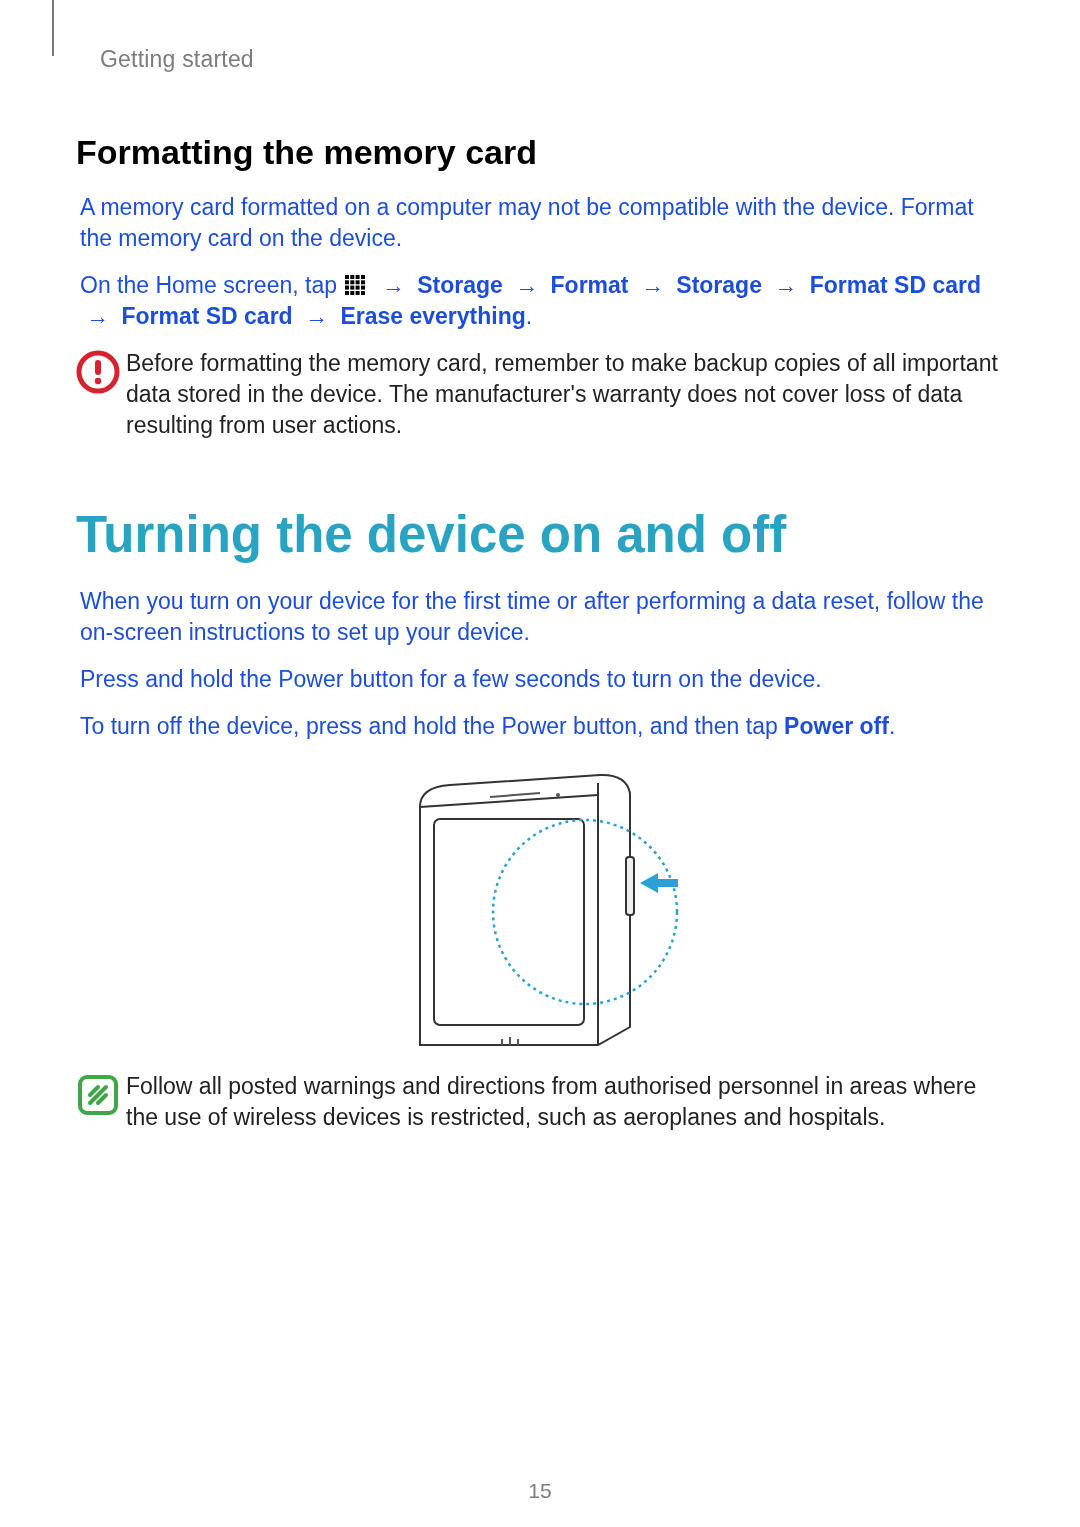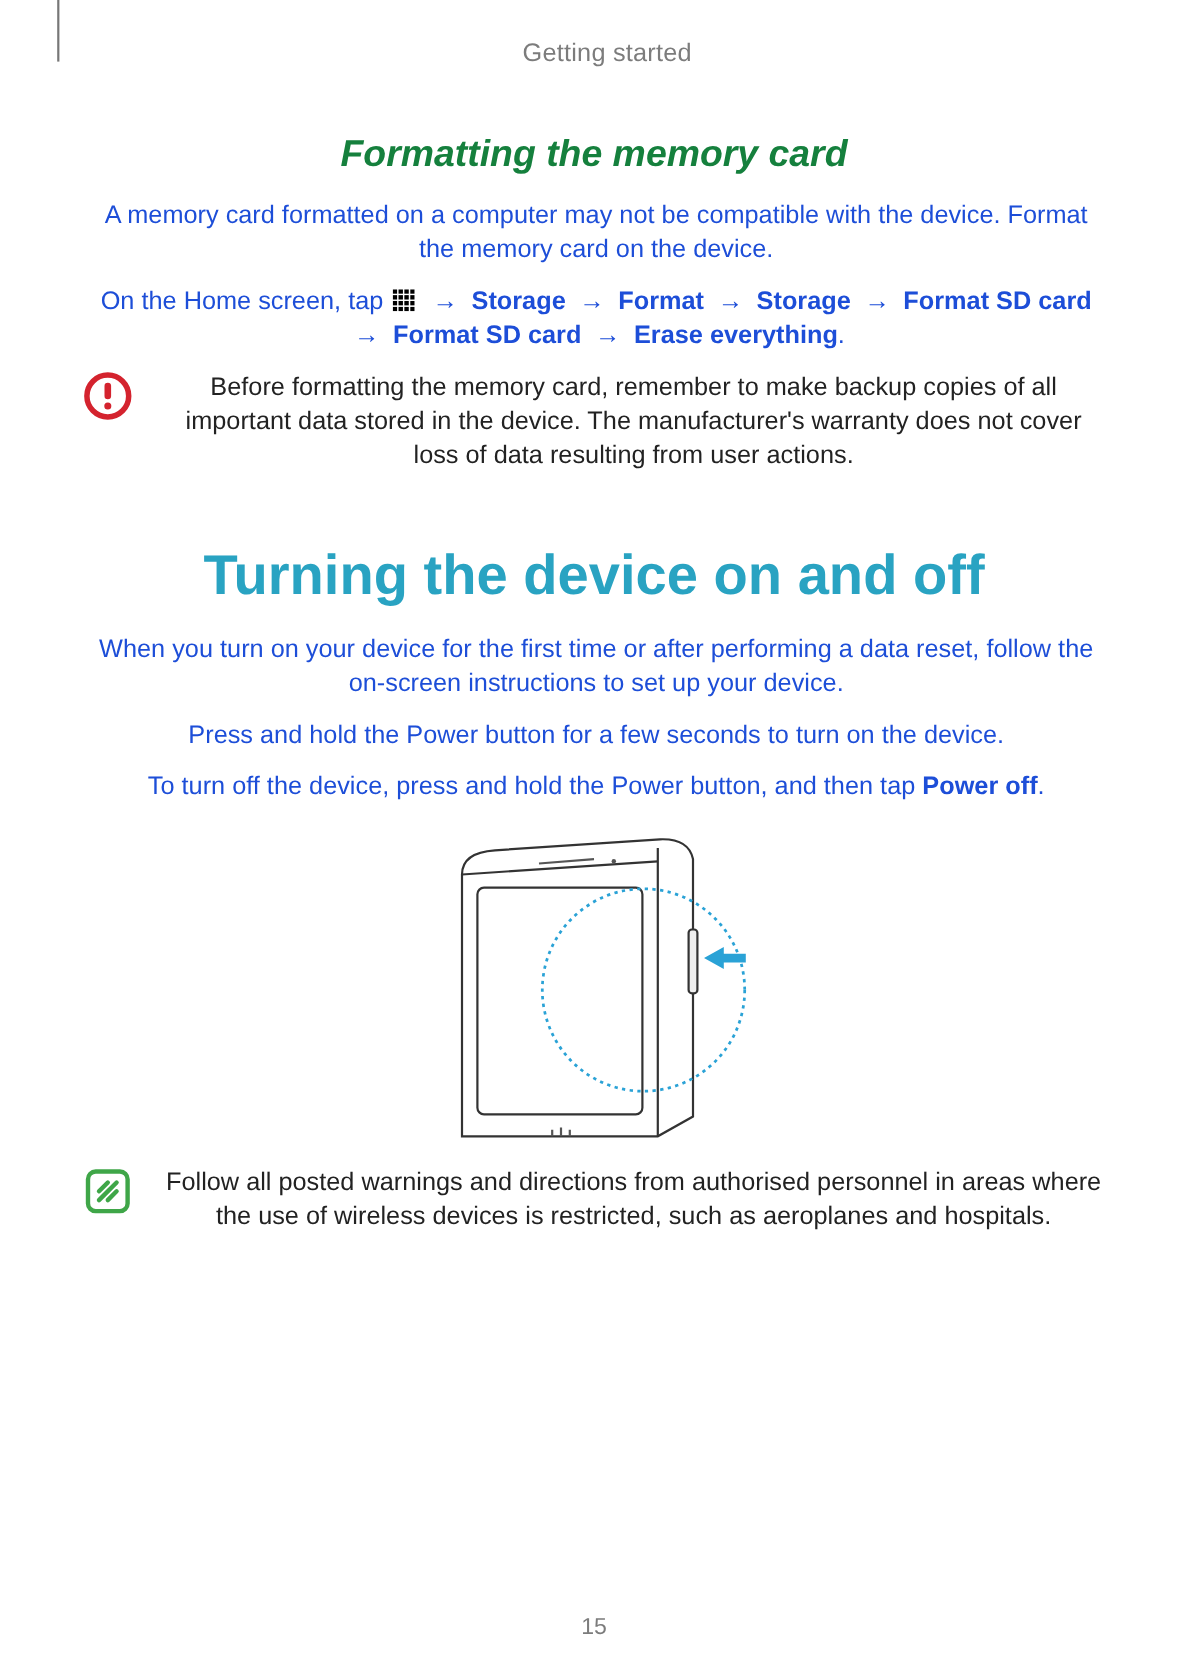--- a/index.html
+++ b/index.html
@@ -14,39 +14,37 @@
   }
   .vline {
     position: absolute;
     left: 52px;
     top: 0;
     width: 2px;
     height: 56px;
     background: #777;
   }
   .page {
-    padding: 34px 76px 0 76px;
+    padding: 46px 76px 0 76px;
     box-sizing: border-box;
     width: 1080px;
-    text-align: center;
   }
   .chapter {
     color: #7c7c7c;
     font-size: 23px;
     letter-spacing: 0.2px;
     margin-bottom: 60px;
     margin-left: 0;
     padding-left: 24px;
   }
   h2.rose {
-    color: #15803d;
+    color: #000000;
     font-weight: 700;
     font-size: 34px;
     margin: 0 0 20px 0;
-    font-style: italic;
   }
   p.body {
     font-size: 23px;
     line-height: 1.35;
     margin: 0 0 16px 4px;
     color: #1d4ed8;
   }
   .arrow {
     display: inline-block;
     padding: 0 6px;
@@ -55,21 +53,21 @@
     display: inline-block;
     width: 20px;
     height: 20px;
     vertical-align: -2px;
     margin: 0 4px 0 2px;
   }
   .apps-icon svg { display: block; }
   .note-row {
     display: flex;
     align-items: flex-start;
-    gap: 28px;
+    gap: 6px;
     margin-top: 10px;
     margin-bottom: 40px;
   }
   .note-icon {
     flex: 0 0 44px;
     width: 44px;
     height: 44px;
     margin-top: 2px;
   }
   .note-icon svg { width: 44px; height: 44px; display:block; }
@@ -85,21 +83,21 @@
     margin: 64px 0 22px 0;
   }
   .device-figure {
     display: flex;
     justify-content: center;
     margin: 24px 0 24px 0;
   }
   .device-figure svg { display:block; }
   .page-number {
     position: absolute;
-    bottom: 36px;
+    bottom: 24px;
     width: 1080px;
     left: 0;
     text-align: center;
     color: #7c7c7c;
     font-size: 21px;
   }
   b { font-weight: 700; }
 </style>
 </head>
 <body>

